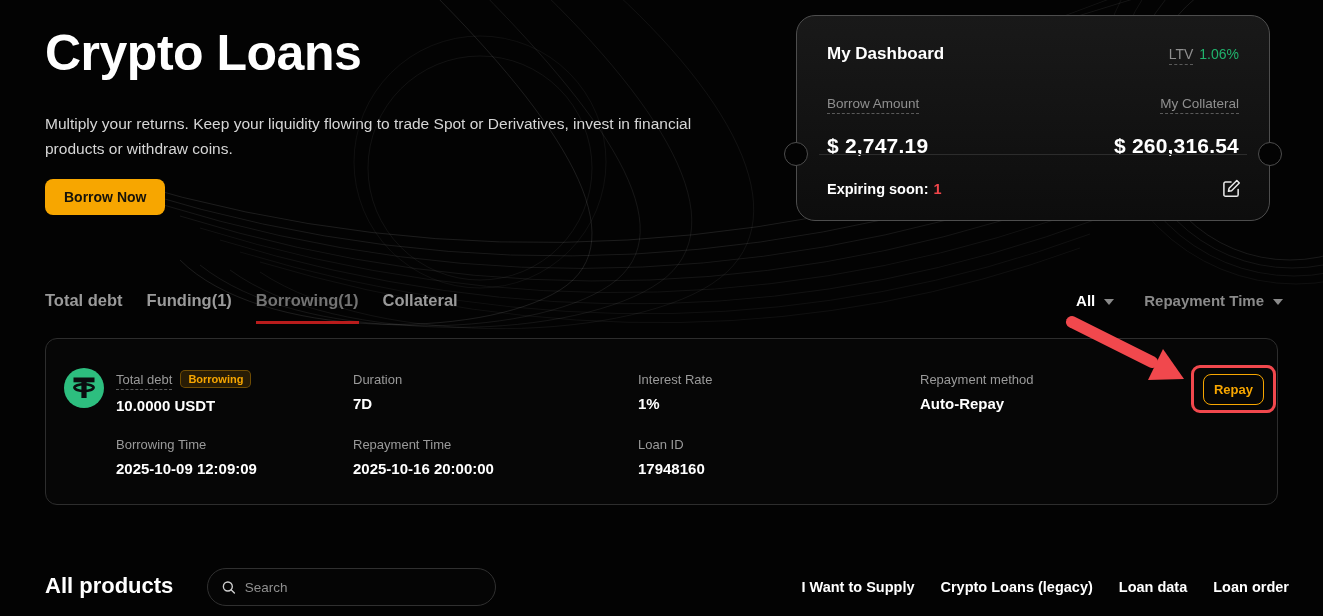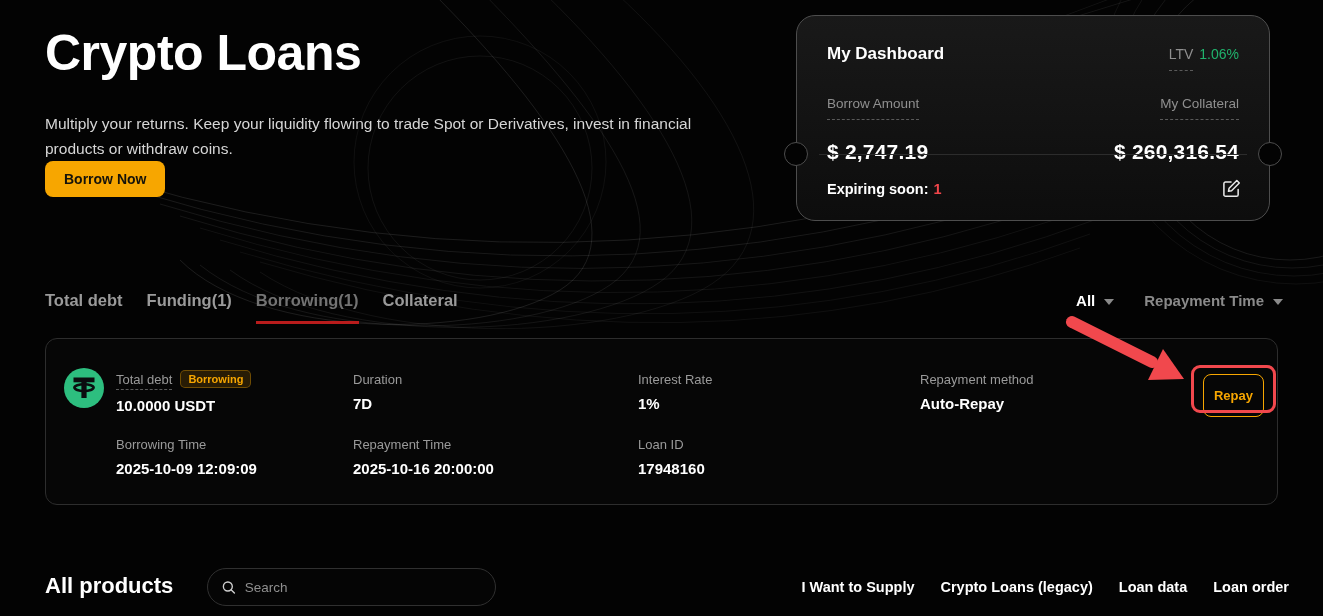--- a/index.html
+++ b/index.html
@@ -4,36 +4,36 @@
 <style>
   * { margin:0; padding:0; box-sizing:border-box; }
   html,body { width:1323px; height:616px; background:#030303; overflow:hidden;
     font-family:"Liberation Sans", sans-serif; color:#fff; position:relative; }
 
   .waves { position:absolute; left:0; top:0; width:1323px; height:616px; pointer-events:none; }
 
   
   .hero-title { position:absolute; left:45px; top:24px; font-size:50px; font-weight:700; letter-spacing:-0.5px; }
   .hero-desc { position:absolute; left:45px; top:112px; width:660px; font-size:15.5px; line-height:1.6; color:#d6d6d6; }
-  .borrow-btn { position:absolute; left:45px; top:161px; height:36px; padding:0 19px;
+  .borrow-btn { position:absolute; left:45px; top:179px; height:36px; padding:0 19px;
     background:#f7a600; color:#16130a; border:none; border-radius:8px;
     font-size:14px; font-weight:700; font-family:inherit; cursor:pointer; }
 
   
   .dash { position:absolute; left:796px; top:15px; width:474px; height:206px;
     background:linear-gradient(180deg,#191919 0%,#0d0d0d 100%);
     border:1px solid #4d4d4d; border-radius:19px; }
   .dash-notch { position:absolute; width:24px; height:24px; border-radius:50%;
     background:#030303; border:1px solid #4d4d4d; top:126px; }
   .dash-notch.l { left:-13px; } .dash-notch.r { right:-13px; }
   .dash-head { position:absolute; left:30px; right:30px; top:28px; display:flex;
     justify-content:space-between; align-items:baseline; }
   .dash-title { font-size:17px; font-weight:700; }
   .ltv-wrap { font-size:14px; }
-  .lbl-dotted { color:#8f8f8f; border-bottom:1px dashed #5a5a5a; padding-bottom:8px; }
+  .lbl-dotted { color:#8f8f8f; border-bottom:1px dashed #5a5a5a; padding-bottom:2px; }
   .ltv-val { color:#20b26c; font-weight:400; margin-left:6px; }
   .dash-amounts { position:absolute; left:30px; right:30px; top:78px; display:flex; justify-content:space-between; }
   .amount-block .cap { font-size:13.5px; display:inline-block; margin-bottom:20px; }
   .amount-block .val { font-size:21px; font-weight:700; letter-spacing:0.2px; }
   .amount-block.right { text-align:right; }
   .dash-div { position:absolute; left:22px; right:22px; top:138px; height:1px; background:#2c2c2c; }
   .dash-foot { position:absolute; left:30px; right:28px; top:163px; display:flex;
     justify-content:space-between; align-items:center; }
   .exp-lbl { font-size:14.5px; font-weight:700; }
   .exp-count { color:#ef454a; margin-left:5px; }
@@ -53,21 +53,21 @@
   .loan-card { position:absolute; left:45px; top:338px; width:1233px; height:167px;
     background:#060606; border:1px solid #2d2d2d; border-radius:12px; }
   .coin { position:absolute; left:18px; top:29px; width:40px; height:40px; }
   .cell { position:absolute; }
   .cell .cl { font-size:13px; color:#9a9a9a; }
   .cell .cl.dotted { border-bottom:1px dashed #5a5a5a; padding-bottom:2px; display:inline-block; }
   .cell .cv { font-size:15px; font-weight:700; margin-top:7px; color:#fff; }
   .badge { display:inline-block; margin-left:8px; font-size:11px; font-weight:700; color:#f7a600;
     background:rgba(247,166,0,0.14); border:1px solid rgba(247,166,0,0.35);
     border-radius:5px; padding:2px 7px; vertical-align:1px; }
-  .repay-btn { position:absolute; left:1157px; top:35px; width:61px; height:43px;
+  .repay-btn { position:absolute; left:1157px; top:35px; width:61px; height:31px;
     background:transparent; border:1px solid #f7a600; border-radius:8px;
     color:#f7a600; font-size:13px; font-weight:700; font-family:inherit; cursor:pointer; }
   .annot-rect { position:absolute; left:1145px; top:26px; width:85px; height:48px;
     border:3px solid #f1484d; border-radius:9px; pointer-events:none; }
   .annot-arrow { position:absolute; left:0; top:0; width:1323px; height:616px; pointer-events:none; z-index:6; }
 
   
   .products-head { position:absolute; left:45px; top:573px; font-size:22px; font-weight:700; }
   .search { position:absolute; left:207px; top:568px; width:289px; height:38px;
     border:1px solid #303030; border-radius:19px; display:flex; align-items:center;

